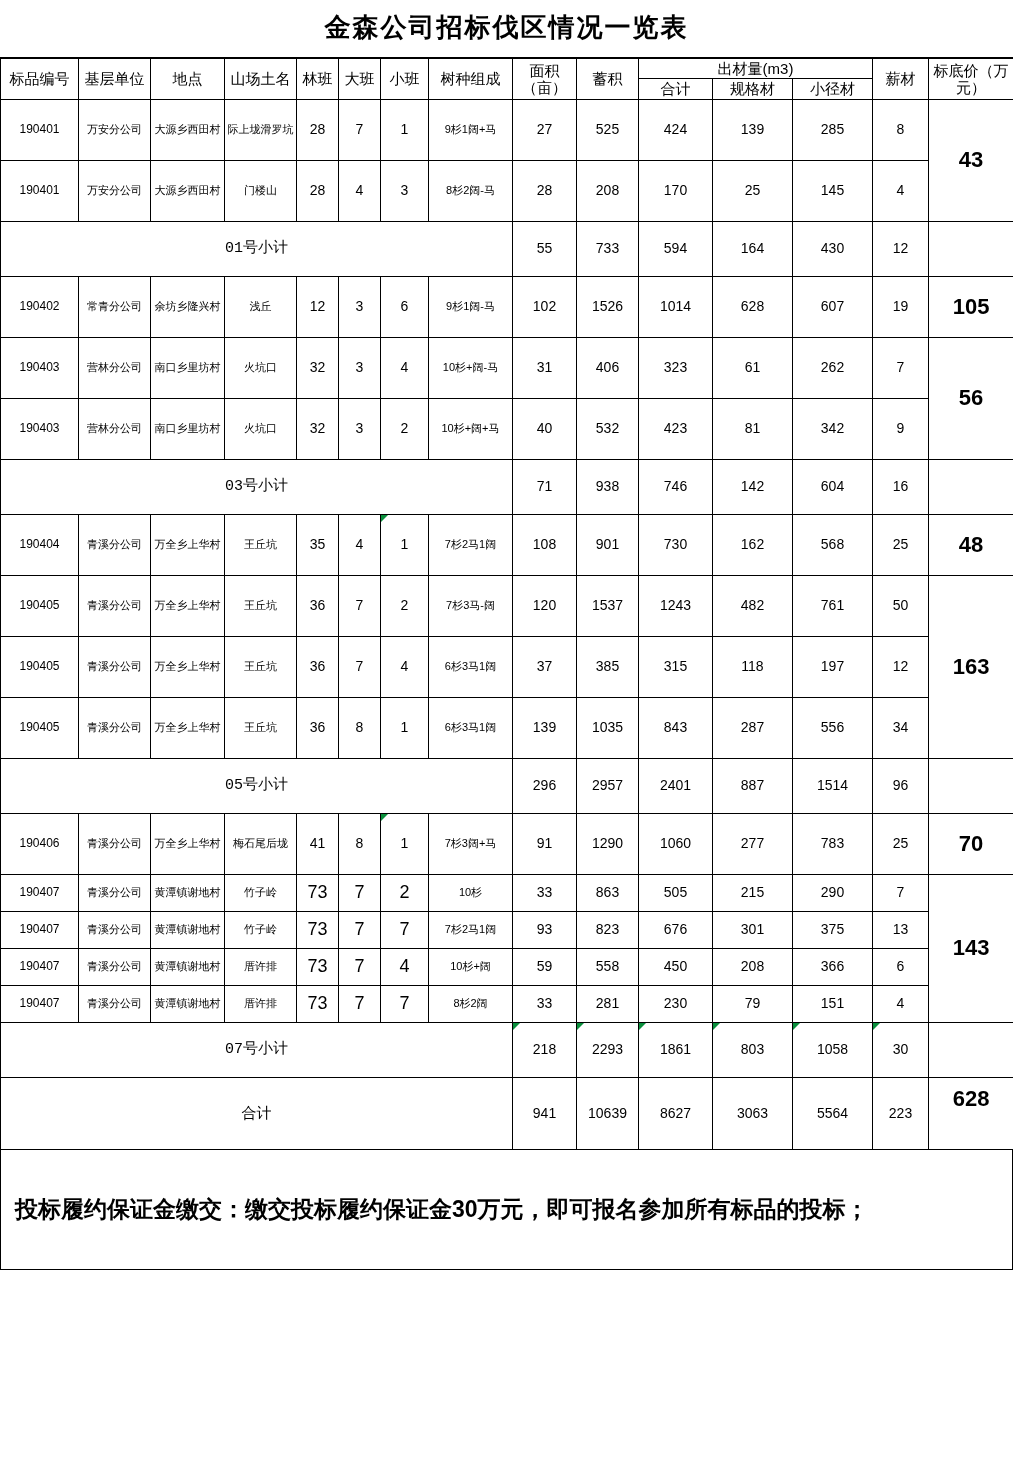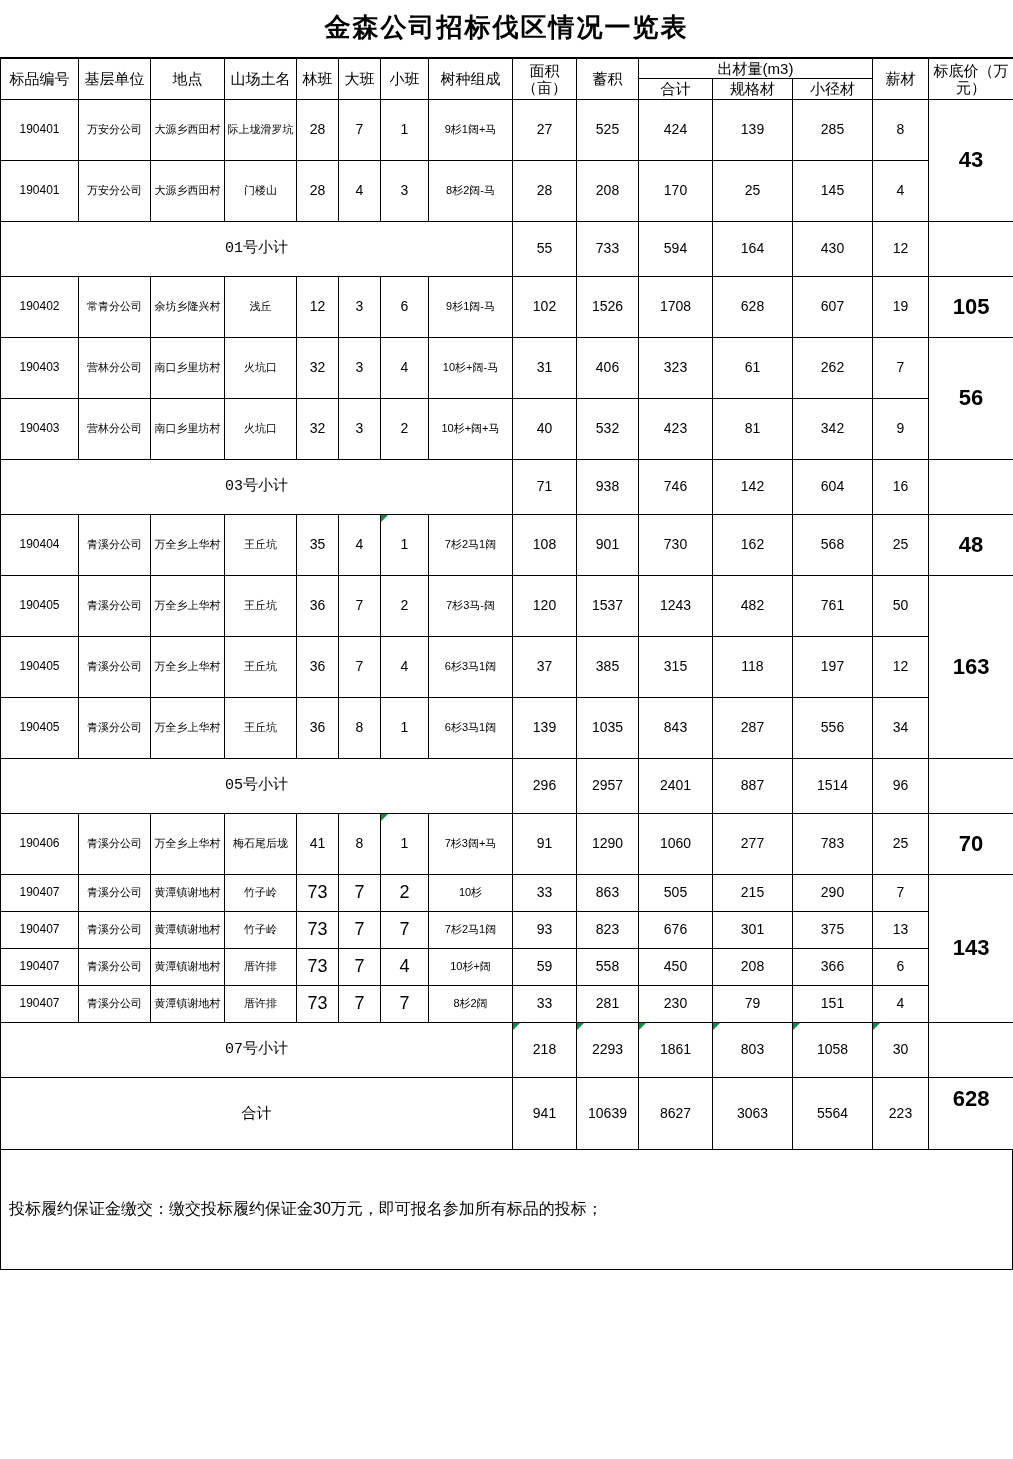--- a/index.html
+++ b/index.html
@@ -91,23 +91,24 @@
     font-size: 15px;
     vertical-align: bottom;
     padding-bottom: 6px;
   }
   .footer-note {
     border: 1px solid #000;
     border-top: none;
     height: 120px;
     display: flex;
     align-items: center;
-    padding-left: 8px;
-    font-size: 16px;
+    padding-left: 14px;
+    font-size: 23px;
     box-sizing: border-box;
+    font-weight: bold;
   }
   .mark {
     position: relative;
   }
   .mark::before {
     content: "";
     position: absolute;
     top: 0;
     left: 0;
     border-top: 7px solid #0a8f3c;
@@ -213,21 +214,21 @@
           <td class="code">190402</td>
           <td class="wrap-cell">常青分公司</td>
           <td class="wrap-cell">余坊乡隆兴村</td>
           <td class="wrap-cell">浅丘</td>
           <td class="num-top">12</td>
           <td class="num-top">3</td>
           <td class="num-top">6</td>
           <td class="wrap-cell">9杉1阔-马</td>
           <td class="num-top">102</td>
           <td class="num-bot">1526</td>
-          <td class="num-top">1708</td>
+          <td class="num-top">1014</td>
           <td class="num-bot">628</td>
           <td class="num-bot">607</td>
           <td class="num-bot">19</td>
           <td class="bigprice" rowspan="1">105</td>
         </tr>
         <tr class="row-tall">
           <td class="code">190403</td>
           <td class="wrap-cell">营林分公司</td>
           <td class="wrap-cell">南口乡里坊村</td>
           <td class="wrap-cell">火坑口</td>

